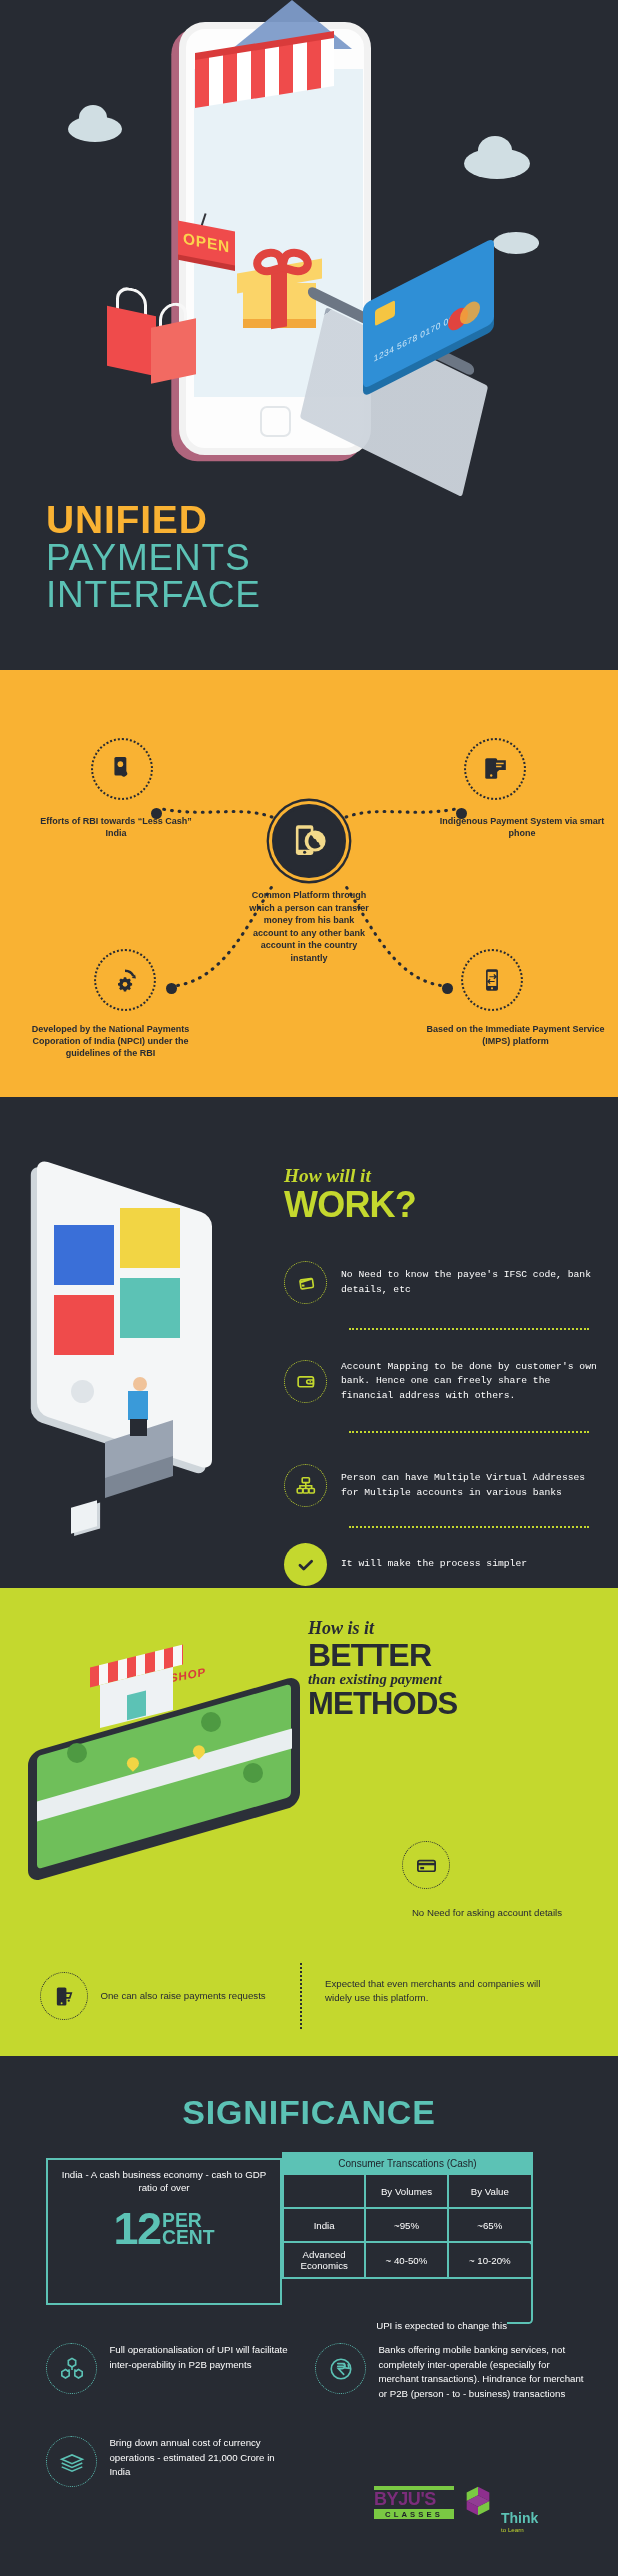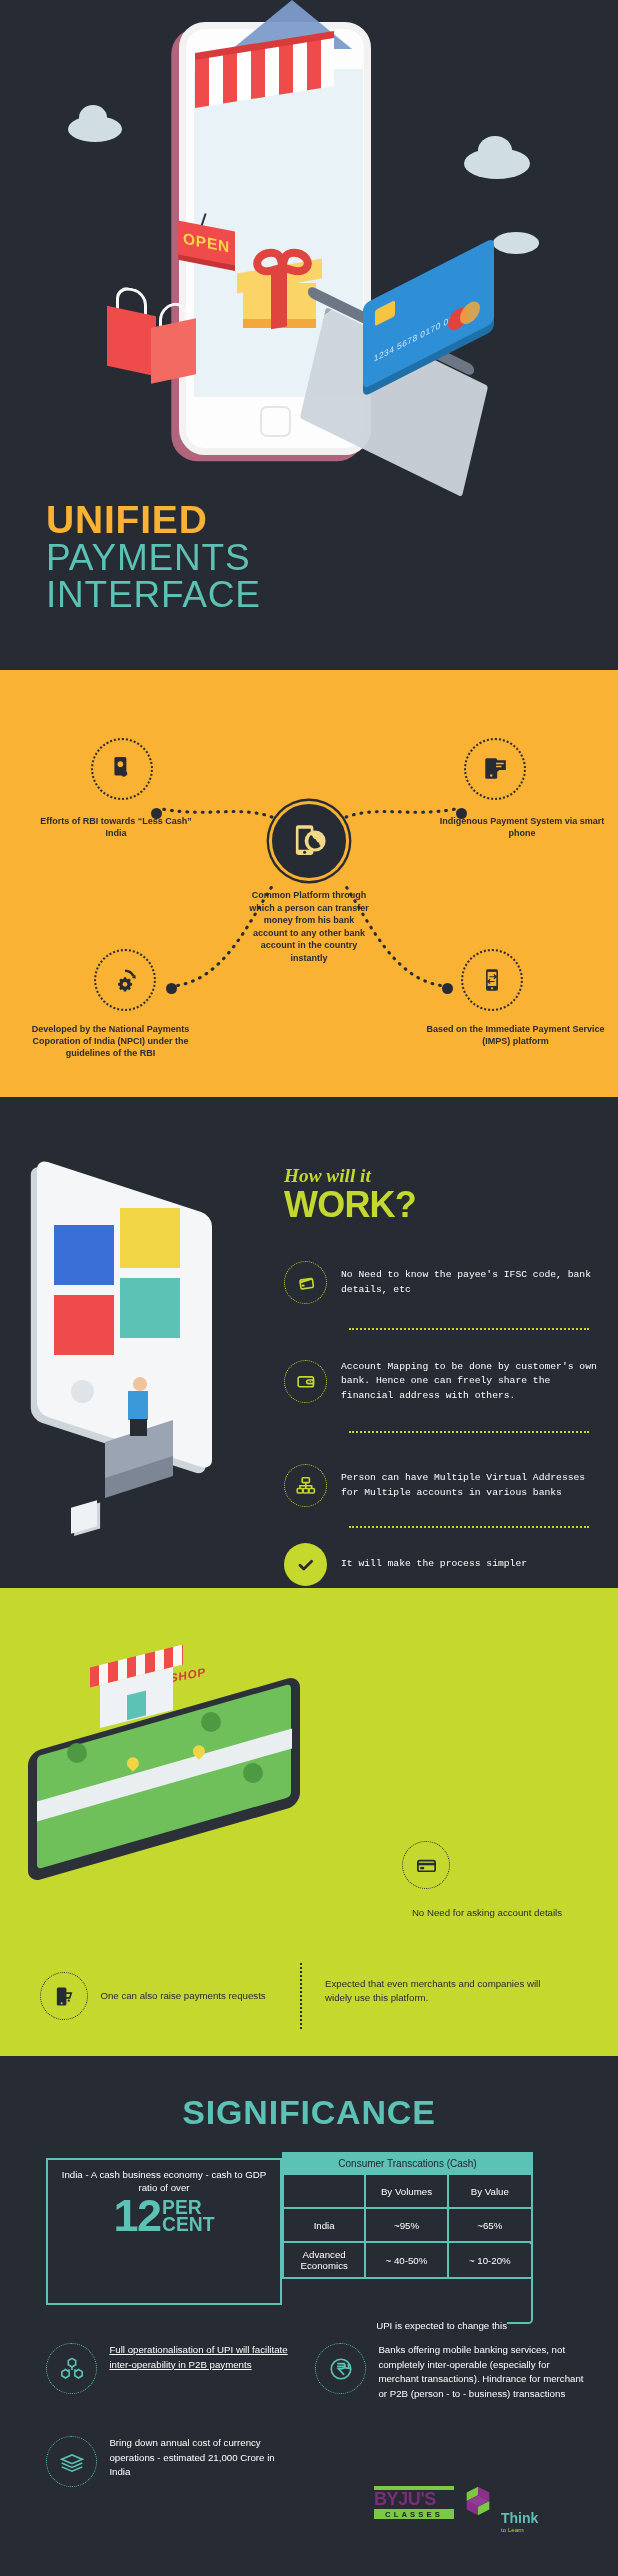--- a/index.html
+++ b/index.html
@@ -165,21 +165,21 @@
   .vdots { position:absolute; width:0; height:66px; border-left:2.3px dotted #272b33; }
 
   
   .sig-title { position:absolute; left:0; top:2093px; width:618px; text-align:center;
      font-size:34px; font-weight:bold; color:#5cc2b5; letter-spacing:0.8px; }
 
   .sig-table { position:absolute; left:46px; top:2152px; width:533px; height:155px; }
   .sig-left { position:absolute; left:0; top:6.2px; width:236px; height:147px; border:2.3px solid #5cc2b5;
      padding:7.7px 9.3px; text-align:center; }
   .sig-left-txt { font-size:9.7px; line-height:1.35; color:#ffffff; }
-  .sig-big { margin-top:2px; display:flex; align-items:center; justify-content:center; }
+  .sig-big { margin-top:15px; display:flex; align-items:center; justify-content:center; }
   .sig-12 { font-size:45px; font-weight:bold; color:#5cc2b5; line-height:.9; letter-spacing:-1.5px;}
   .sig-percent { font-size:19.3px; font-weight:bold; color:#5cc2b5; line-height:.92; text-align:left; margin-left:1.5px;}
 
   .sig-right { position:absolute; left:236px; top:0; width:251px; }
   .sig-caption { height:23px; background:#5cc2b5; color:#1e2128; font-size:10px;
      display:flex; align-items:center; justify-content:center; }
   .sig-grid { display:grid; grid-template-columns: 1fr 1fr 1fr; border:2.3px solid #5cc2b5; border-top:none;}
   .sig-cell { border-right:2.3px solid #5cc2b5; border-bottom:2.3px solid #5cc2b5; padding:4.6px 3.1px;
      font-size:9.7px; text-align:center; display:flex;align-items:center;justify-content:center; min-height:34px;}
   .sig-cell:nth-child(3n) { border-right:none; }
@@ -411,20 +411,26 @@
     <div class="pin" style="left:116px; top:136px;"></div>
     <div class="pin" style="left:182px; top:124px;"></div>
     <div class="shop">
       <div class="shop-label">SHOP</div>
       <div class="shop-roof"></div>
       <div class="shop-body"></div>
       <div class="shop-door"></div>
     </div>
   </div>
 
+  <div class="better-head">
+    <div class="bh-1">How is it</div>
+    <div class="bh-2">BETTER</div>
+    <div class="bh-3">than existing payment</div>
+    <div class="bh-4">METHODS</div>
+  </div>
 
   <div class="better-item" style="left:402px; top:1841px; width:201px;">
     <div class="better-circ">
       <svg width="23" height="23" viewBox="0 0 24 24" fill="none" stroke="#272b33" stroke-width="1.8">
         <rect x="3" y="7" width="18" height="11" rx="1.8"></rect>
         <path d="M3 10.5h18" stroke-width="2.6"></path>
         <rect x="5.5" y="13.5" width="4" height="2.4" fill="#272b33" stroke="none"></rect>
       </svg>
     </div>
   </div>
@@ -477,21 +483,21 @@
         <div class="sig-cell">Advanced Economics</div>
         <div class="sig-cell">~ 40-50%</div>
         <div class="sig-cell">~ 10-20%</div>
       </div>
     </div>
   </div>
 
   <div class="sig-bracket"></div>
   <div class="sig-note">UPI is expected to change this</div>
 
-  <div class="sig-item" style="left:46px; top:2343px; width:247px;text-decoration:underline;">
+  <div class="sig-item" style="left:46px; top:2343px; width:247px;">
     <div class="sig-circ">
       <svg width="26" height="26" viewBox="0 0 24 24" fill="none" stroke="#5cc2b5" stroke-width="1.5">
         <path d="M12 2.2l3.4 2v3.9L12 10.1 8.6 8.1V4.2z"></path>
         <path d="M6 12.4l3.4 2v3.9L6 20.3l-3.4-2v-3.9z"></path>
         <path d="M18 12.4l3.4 2v3.9L18 20.3l-3.4-2v-3.9z"></path>
         <path d="M12 10.1v2.9M10 12.6L7.2 14M14 12.6l2.8 1.4"></path>
       </svg>
     </div>
     <div class="sig-txt">Full operationalisation of UPI will facilitate inter-operability in P2B payments</div>
   </div>

